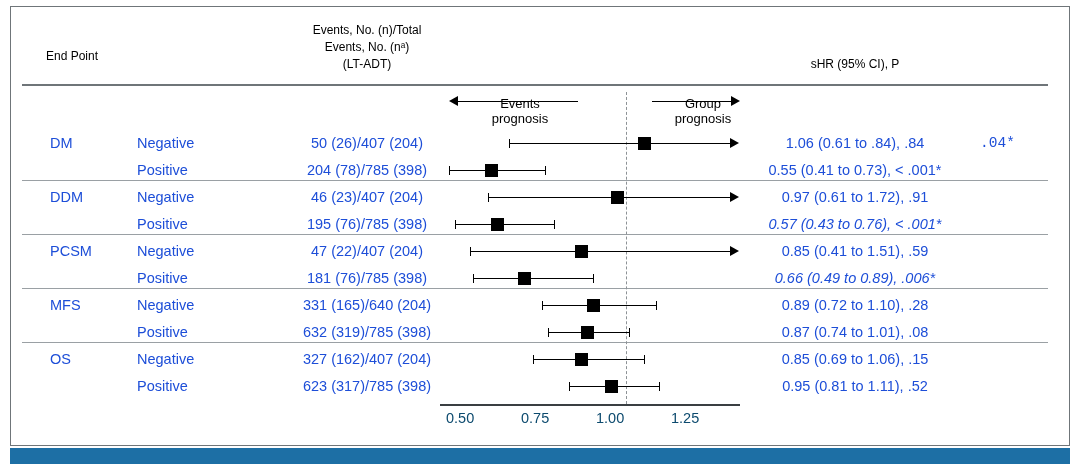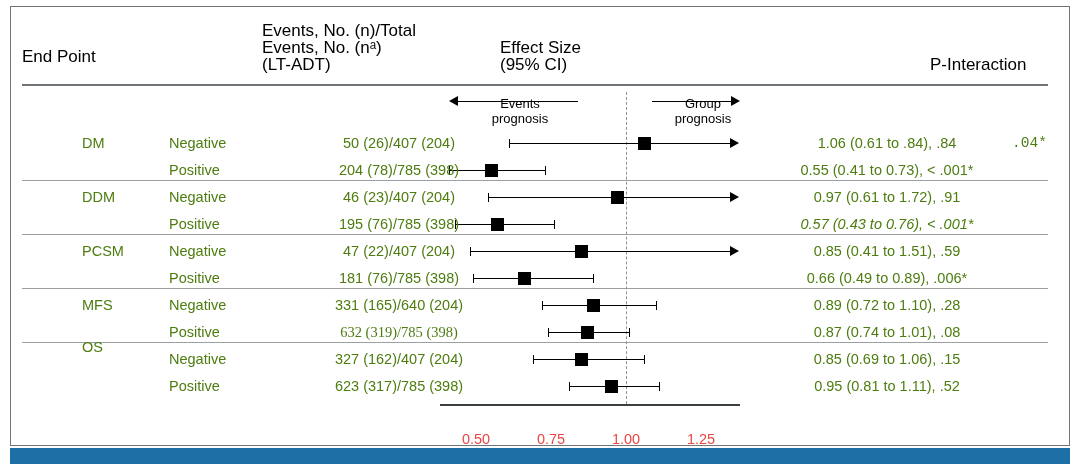--- a/index.html
+++ b/index.html
@@ -34,22 +34,23 @@
     top: 448px;
     width: 1060px;
     height: 16px;
     background: #1d6fa5;
   }
 
   
   .hdr {
     position: absolute;
     color: #000;
-    font-size: 17px;
+    font-size: 12px;
     line-height: 17px;
+    text-align: center;
     white-space: pre-line;
   }
   .hdr-endpoint   { left: 22px;  top: 48px;  width: 100px; }
   .hdr-biomarker  { left: 120px; top: 56px;  width: 160px; }
   .hdr-events     { left: 262px; top: 22px;  width: 210px; }
   .hdr-effect     { left: 500px; top: 39px;  width: 200px; }
   .hdr-shr        { left: 740px; top: 56px;  width: 230px; }
   .hdr-pint       { left: 930px; top: 56px;  width: 135px; }
 
   .rule {
@@ -60,25 +61,24 @@
   .rule-top    { left: 22px;  top: 84px;  width: 1026px; height: 1.5px; background: #6f7579; }
   .rule-r1     { left: 22px;  top: 180px; width: 1026px; }
   .rule-r2     { left: 22px;  top: 234px; width: 1026px; }
   .rule-r3     { left: 22px;  top: 288px; width: 1026px; }
   .rule-r4     { left: 22px;  top: 342px; width: 1026px; }
   .rule-bottom { left: 440px; top: 404px; width: 300px; height: 1.5px; background: #3a3f42; }
 
   
   .cell {
     position: absolute;
-    color: #4d7c0f;
+    color: #1d4ed8;
     font-size: 14.5px;
     line-height: 16px;
     white-space: nowrap;
-    margin-left: 32px;
   }
   .c-endpoint  { left: 50px;  text-align: left; }
   .c-biomarker { left: 137px; text-align: left; }
   .c-events    { left: 262px; width: 210px; text-align: center; }
   .c-shr       { left: 735px; width: 240px; text-align: center; }
   .c-pint      { left: 930px; width: 135px; text-align: center; }
 
   
   .plot {
     position: absolute;
@@ -139,40 +139,38 @@
     position: absolute;
     height: 1px;
     background: #000;
     top: 101px;
   }
 
   
   .tick {
     position: absolute;
     font-size: 14.5px;
-    color: #ef4444;
-    text-align: center;
+    color: #0c4a6e;
+    text-align: left;
     width: 60px;
-    top: 431px;
+    top: 410px;
   }
 </style>
 </head>
 <body>
 
 <div id="page">
   <div class="frame"></div>
   <div class="bottombar"></div>
 
   <div class="hdr hdr-endpoint">End Point</div>
   <div class="hdr hdr-events">Events, No. (n)/Total
 Events, No. (nᵃ)
 (LT-ADT)</div>
-  <div class="hdr hdr-effect">Effect Size
-(95% CI)</div>
-  <div class="hdr hdr-pint"><span>P-Interaction</span></div>
+  <div class="hdr hdr-shr"><span>sHR (95% CI), P</span></div>
 
   <div class="rule rule-top"></div>
   <div class="rule rule-r1"></div>
   <div class="rule rule-r2"></div>
   <div class="rule rule-r3"></div>
   <div class="rule rule-r4"></div>
   <div class="rule rule-bottom"></div>
 
   <div class="annot annot-better">Events
 prognosis</div>
@@ -244,29 +242,29 @@
       <div class="cell c-shr" style="top: 189px;">0.97 (0.61 to 1.72), .91</div>
       <div class="cell c-biomarker" style="top: 216px;">Positive</div>
       <div class="cell c-events" style="top: 216px;">195 (76)/785 (398)</div>
       <div class="cell c-shr" style="top: 216px; font-style: italic;">0.57 (0.43 to 0.76), &lt; .001*</div>
       <div class="cell c-endpoint" style="top: 243px;">PCSM</div>
       <div class="cell c-biomarker" style="top: 243px;">Negative</div>
       <div class="cell c-events" style="top: 243px;">47 (22)/407 (204)</div>
       <div class="cell c-shr" style="top: 243px;">0.85 (0.41 to 1.51), .59</div>
       <div class="cell c-biomarker" style="top: 270px;">Positive</div>
       <div class="cell c-events" style="top: 270px;">181 (76)/785 (398)</div>
-      <div class="cell c-shr" style="top: 270px;">0.66 (0.49 to 0.89), .006*</div>
+      <div class="cell c-shr" style="top: 270px; font-style: italic;">0.66 (0.49 to 0.89), .006*</div>
       <div class="cell c-endpoint" style="top: 297px;">MFS</div>
       <div class="cell c-biomarker" style="top: 297px;">Negative</div>
       <div class="cell c-events" style="top: 297px;">331 (165)/640 (204)</div>
       <div class="cell c-shr" style="top: 297px;">0.89 (0.72 to 1.10), .28</div>
       <div class="cell c-biomarker" style="top: 324px;">Positive</div>
-      <div class="cell c-events" style="top: 324px; font-family: Liberation Serif, serif;">632 (319)/785 (398)</div>
+      <div class="cell c-events" style="top: 324px;">632 (319)/785 (398)</div>
       <div class="cell c-shr" style="top: 324px;">0.87 (0.74 to 1.01), .08</div>
-      <div class="cell c-endpoint" style="top: 339px; text-align: right;">OS</div>
+      <div class="cell c-endpoint" style="top: 351px; text-align: right;">OS</div>
       <div class="cell c-biomarker" style="top: 351px;">Negative</div>
       <div class="cell c-events" style="top: 351px;">327 (162)/407 (204)</div>
       <div class="cell c-shr" style="top: 351px;">0.85 (0.69 to 1.06), .15</div>
       <div class="cell c-biomarker" style="top: 378px;">Positive</div>
       <div class="cell c-events" style="top: 378px;">623 (317)/785 (398)</div>
       <div class="cell c-shr" style="top: 378px;">0.95 (0.81 to 1.11), .52</div>
     </div>
 
   <div id="axis-ticks">
       <div class="tick" style="left: 446px;">0.50</div>

